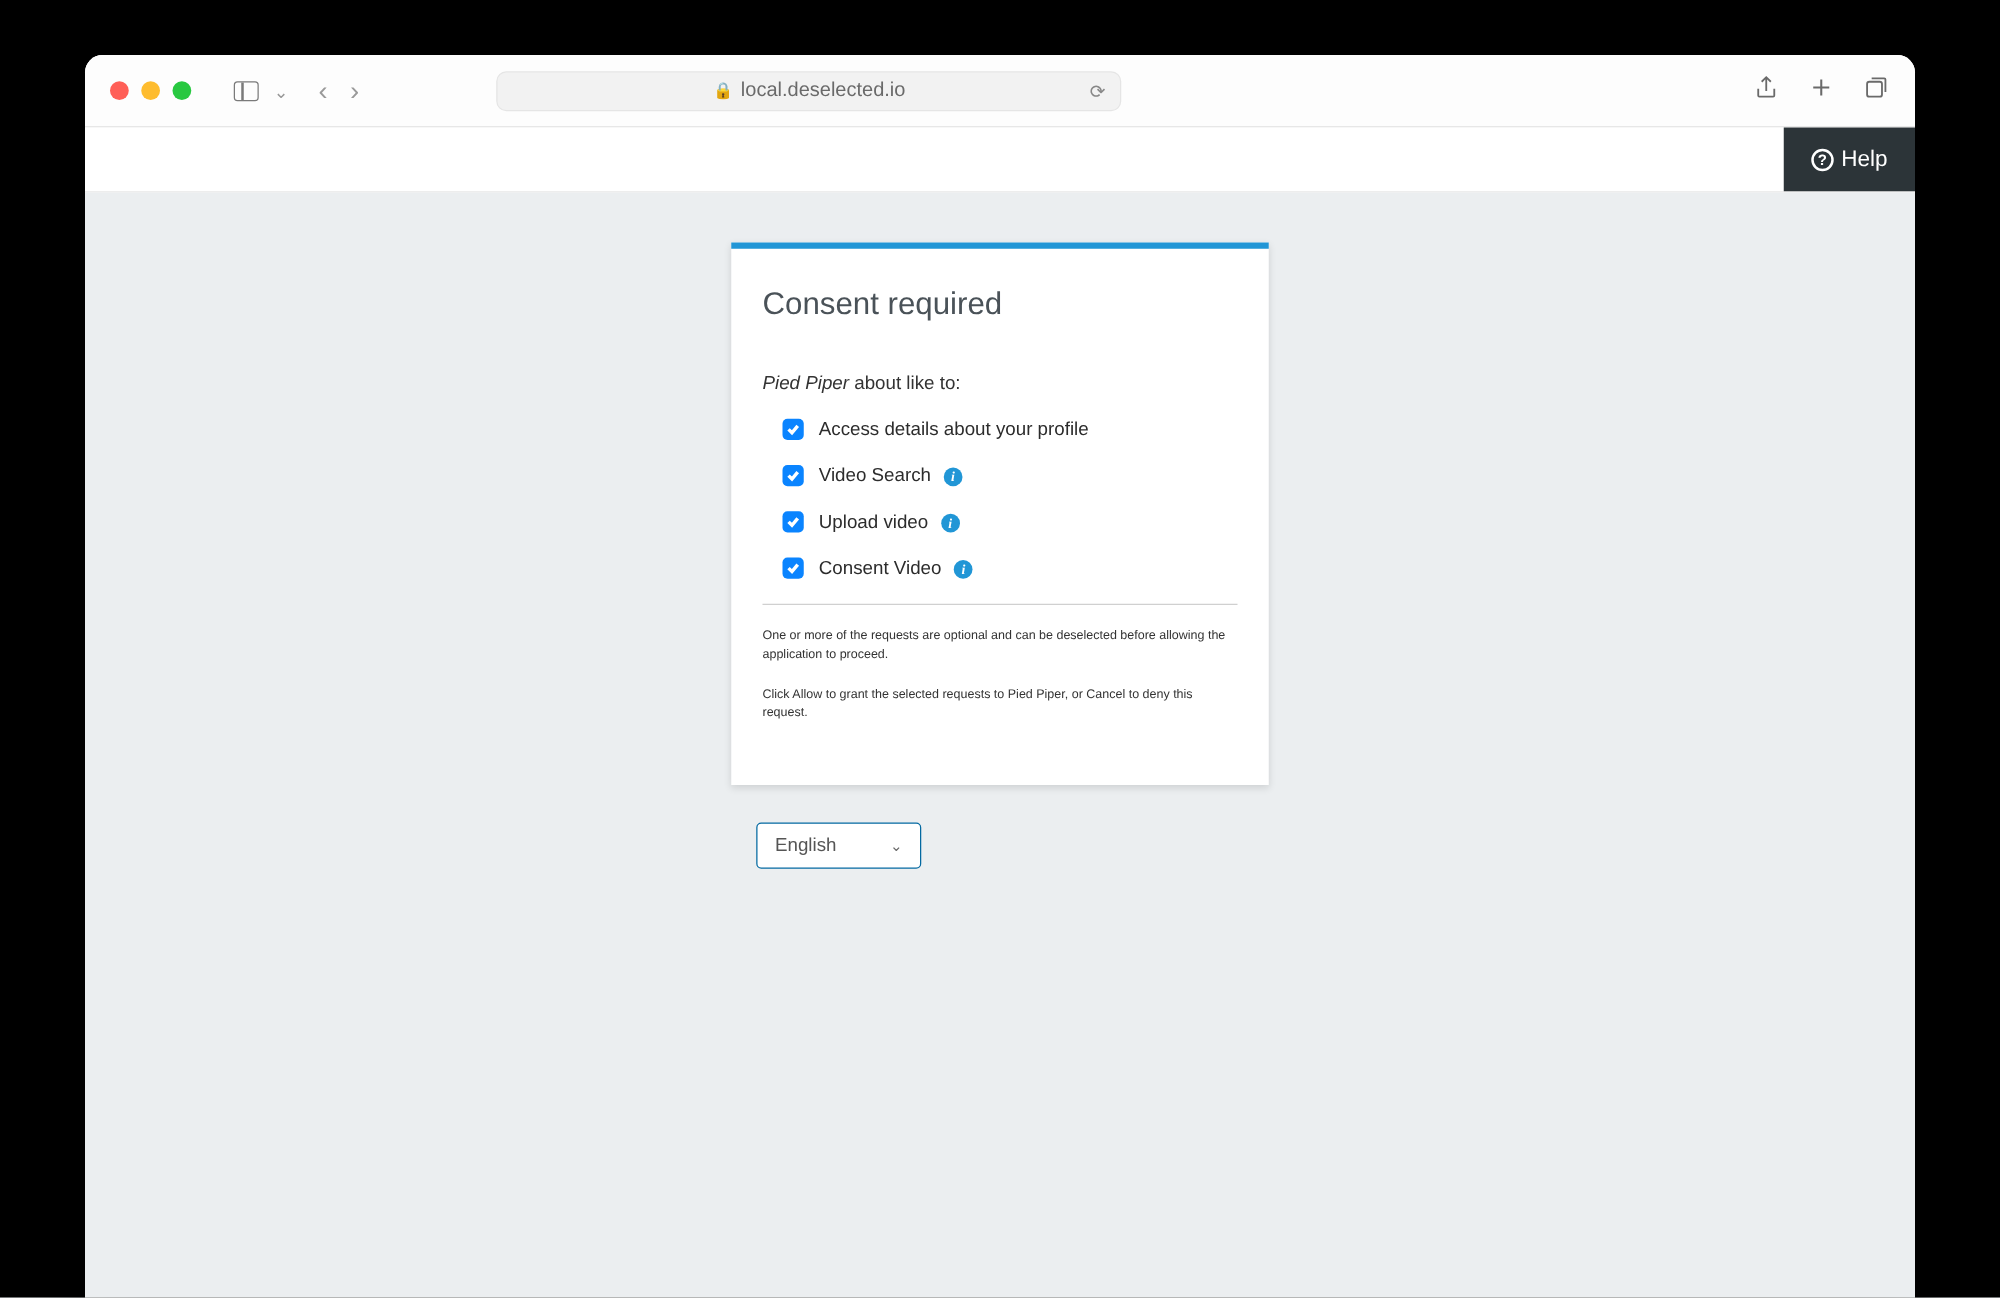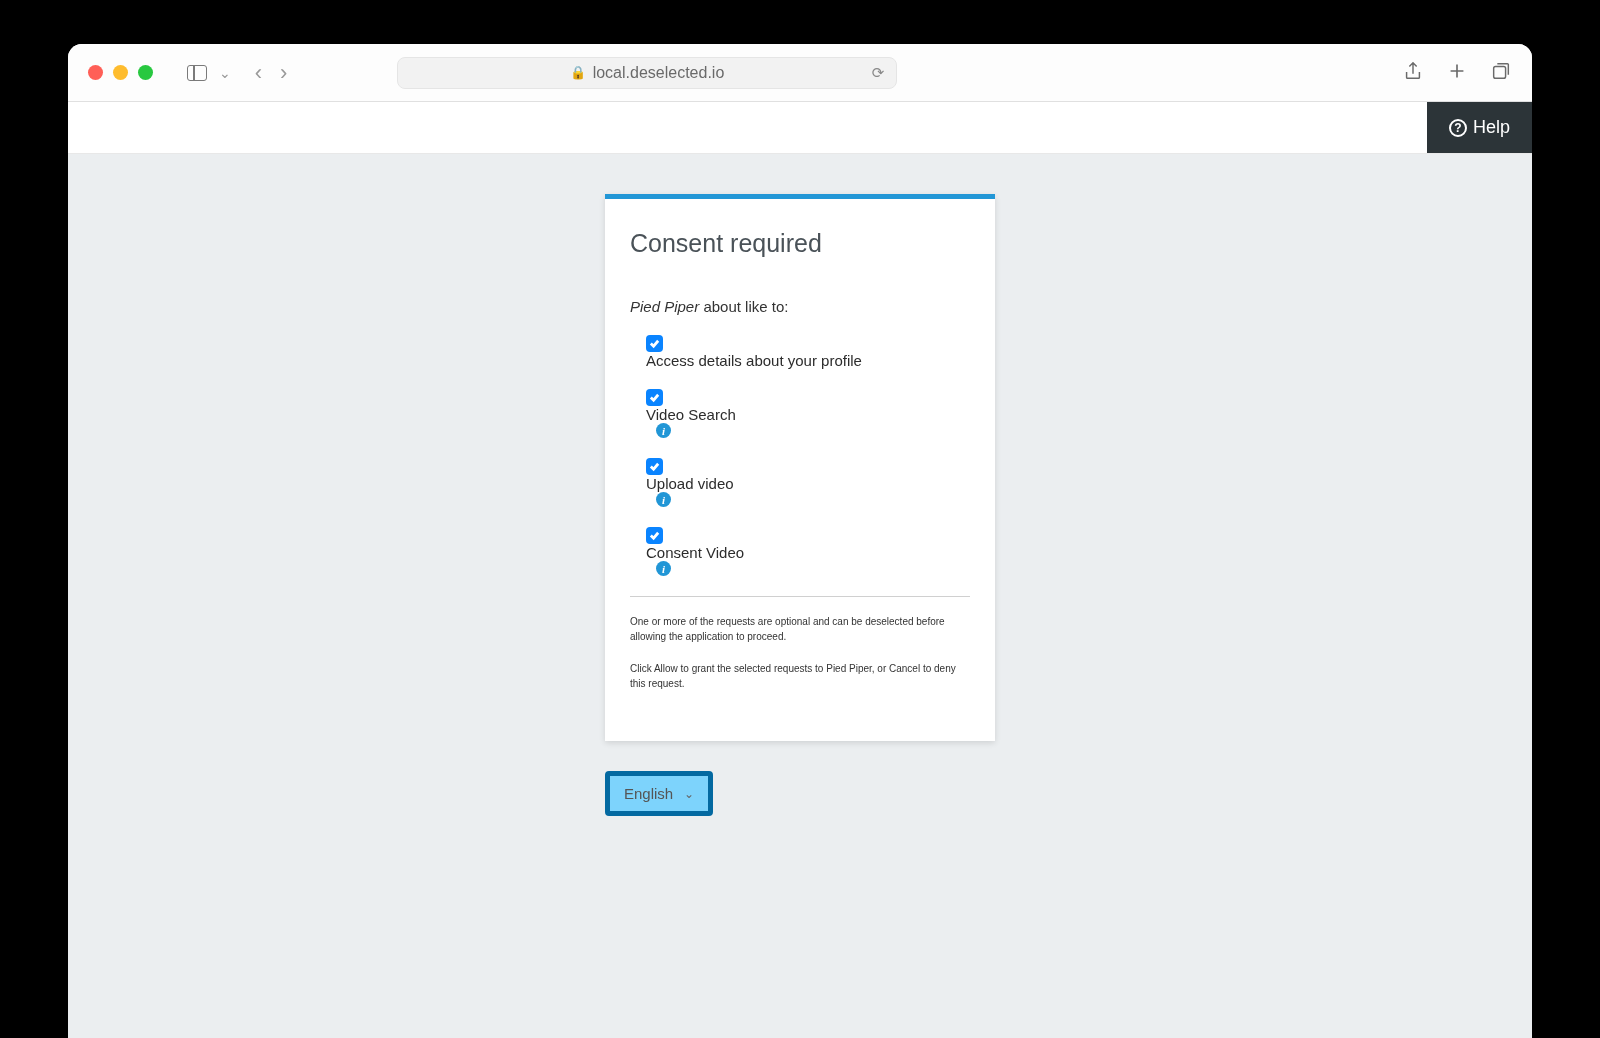--- a/index.html
+++ b/index.html
@@ -153,21 +153,21 @@
     }
     .page-body {
       background: #ebeef0;
       height: calc(100% - 110px);
       padding-top: 40px;
       display: flex;
       flex-direction: column;
       align-items: center;
     }
     .consent-card {
-      width: 390px;
+      width: 430px;
       background: #fff;
       border-top: 5px solid #2196d6;
       box-shadow: 0 2px 6px rgba(0,0,0,0.12);
       padding: 30px 25px 32px 25px;
     }
     .consent-title {
       font-size: 25px;
       font-weight: 400;
       color: #4a5258;
       margin-bottom: 40px;
@@ -179,25 +179,24 @@
     }
     .consent-intro .app-name {
       font-style: italic;
     }
     .consent-list {
       list-style: none;
       padding-left: 16px;
     }
     .consent-list li {
       display: flex;
-      align-items: flex-start;
+      align-items: flex-end;
       margin-bottom: 20px;
       font-size: 15px;
       color: #2c2c2c;
-      flex-direction: column;
     }
     .cbox {
       width: 17px;
       height: 17px;
       background: #0a84ff;
       border-radius: 4px;
       display: inline-flex;
       align-items: center;
       justify-content: center;
       margin-right: 12px;
@@ -260,25 +259,25 @@
     .btn-cancel {
       background: #fff;
       color: #333;
       border: 1px solid #ccc;
     }
     .btn-cancel .back-icon {
       font-size: 16px;
     }
     .lang-select {
       margin-top: 30px;
-      width: 108px;
+      width: 132px;
       align-self: flex-start;
       margin-left: calc(50% - 195px);
-      background: #7dd3fc;
-      border: 5px solid #0369a1;
+      background: #ffffff;
+      border: 1px solid #0369a1;
       border-radius: 4px;
       padding: 9px 14px;
       font-size: 15px;
       color: #555;
       display: flex;
       align-items: center;
       justify-content: space-between;
     }
     .lang-select .chev-down {
       font-size: 12px;

